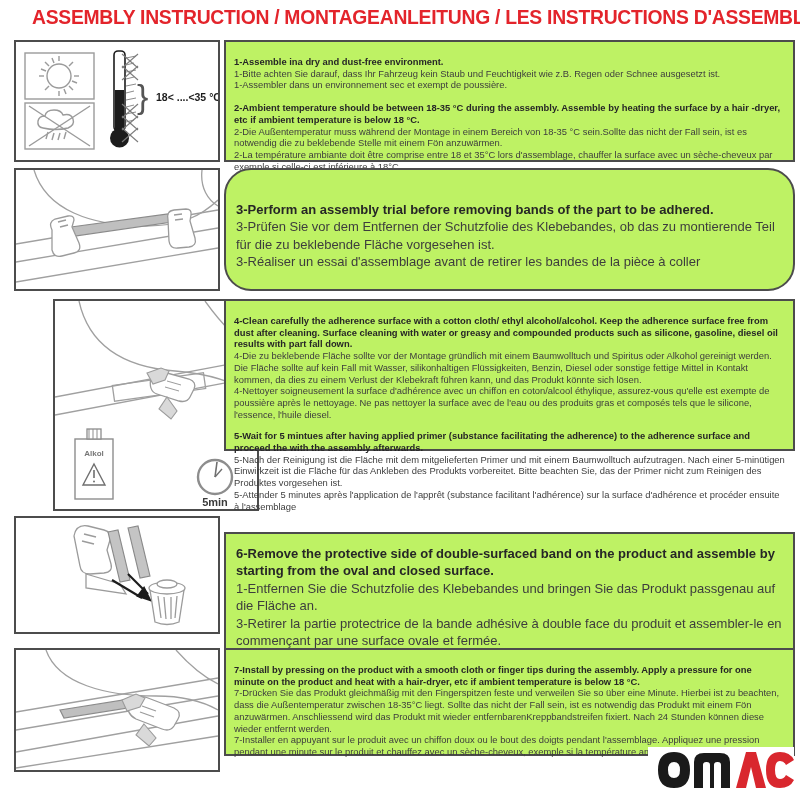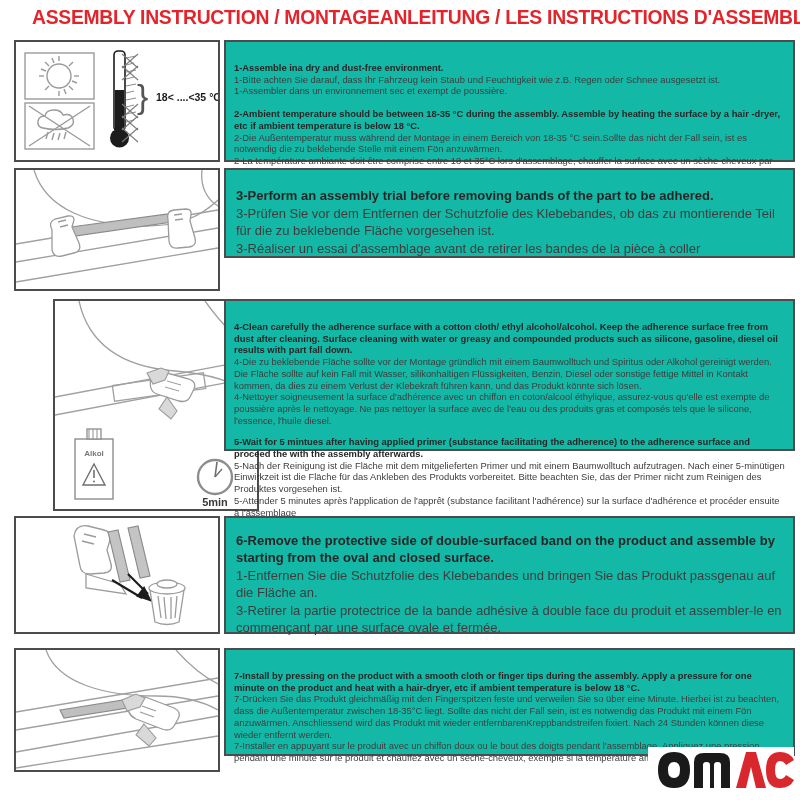--- a/index.html
+++ b/index.html
@@ -5,21 +5,21 @@
   html,body{margin:0;padding:0;background:#fff;}
   .page{position:relative;width:800px;height:800px;background:#fff;overflow:hidden;
         font-family:"Liberation Sans",sans-serif;color:#3d3d3d;}
   .title{position:absolute;top:5px;left:0;width:800px;text-align:center;
          font-size:21px;font-weight:bold;color:#e3242b;white-space:nowrap;
          transform:scaleX(0.92);transform-origin:50% 50%;letter-spacing:-0.3px;}
   .row{position:absolute;left:0;width:800px;}
   .illu{position:absolute;left:14px;width:206px;border:2px solid #4c4c4c;
         box-sizing:border-box;background:#fff;}
   .textbox{position:absolute;left:224px;width:571px;border:2px solid #4c4c4c;
-        box-sizing:border-box;background:#14b8a6;padding:20px 8px 2px 8px;}
+        box-sizing:border-box;background:#bef264;padding:14px 8px 2px 8px;}
   .textbox p{margin:0;}
   .small p{font-size:9.4px;line-height:11.7px;}
   .big{display:flex;flex-direction:column;justify-content:center;padding-left:10px;}
   .big p{font-size:13px;line-height:17.5px;}
   .en{font-weight:bold;color:#262626;}
   .gap{height:11px;}
   .gap-sm{height:10px;}
   svg{display:block;}
   .logo{position:absolute;left:648px;top:747px;width:146px;height:46px;background:#fff;
         display:flex;align-items:center;justify-content:flex-end;}
@@ -124,21 +124,21 @@
           <line x1="42" y1="52" x2="50" y2="50"></line>
             <line x1="44" y1="57" x2="52" y2="55"></line>
         </g>
         <g stroke="#9b9b9b" fill="#fff" stroke-width="1.3">
           <path d="M152,50 q-2,-9 6,-10 l12,-1 q6,0 5,6 l-1,6 l5,17 q2,8 -6,9 l-11,1 q-8,1 -9,-7 z"></path>
           <line x1="158" y1="45" x2="166" y2="44"></line>
             <line x1="159" y1="50" x2="167" y2="49"></line>
         </g>
       </svg>
     </div>
-    <div class="textbox big" style="top:0;height:90px;">
+    <div class="textbox big" style="top:0;height:123px;border-radius:27px;">
       <p class="en">3-Perform an assembly trial before removing bands of the part to be adhered.</p>
       <p>3-Prüfen Sie vor dem Entfernen der Schutzfolie des Klebebandes, ob das zu montierende Teil für die zu beklebende Fläche vorgesehen ist.</p>
       <p>3-Réaliser un essai d'assemblage avant de retirer les bandes de la pièce à coller</p>
     </div>
   </div>
 
   <div class="row" style="top:299px;height:212px;">
     <div class="illu" style="top:0;height:212px;margin-left:39px;">
       <svg width="202" height="208" viewBox="0 0 202 208">
         <g stroke="#a0a0a0" fill="none" stroke-width="1.3">
@@ -205,21 +205,21 @@
           <path d="M134,72 l5,32 q12,5 24,0 l5,-32 z"></path>
           <ellipse cx="151" cy="70" rx="18" ry="6"></ellipse>
           <ellipse cx="151" cy="66" rx="10" ry="4"></ellipse>
           <line x1="142" y1="78" x2="145" y2="100"></line>
             <line x1="148" y1="79" x2="150" y2="101"></line>
           <line x1="155" y1="79" x2="155" y2="101"></line>
             <line x1="161" y1="78" x2="159" y2="100"></line>
         </g>
       </svg>
     </div>
-    <div class="textbox big" style="top:0;height:118px;">
+    <div class="textbox big" style="top:16px;height:118px;">
       <p class="en">6-Remove the protective side of double-surfaced band on the product and assemble by starting from the oval and closed surface.</p>
       <p>1-Entfernen Sie die Schutzfolie des Klebebandes und bringen Sie das Produkt passgenau auf die Fläche an.</p>
       <p>3-Retirer la partie protectrice de la bande adhésive à double face du produit et assembler-le en commençant par une surface ovale et fermée.</p>
     </div>
   </div>
 
   <div class="row" style="top:648px;height:124px;">
     <div class="illu" style="top:0;height:124px;">
       <svg width="202" height="120" viewBox="0 0 202 120">
         <g stroke="#a0a0a0" fill="none" stroke-width="1.3">

